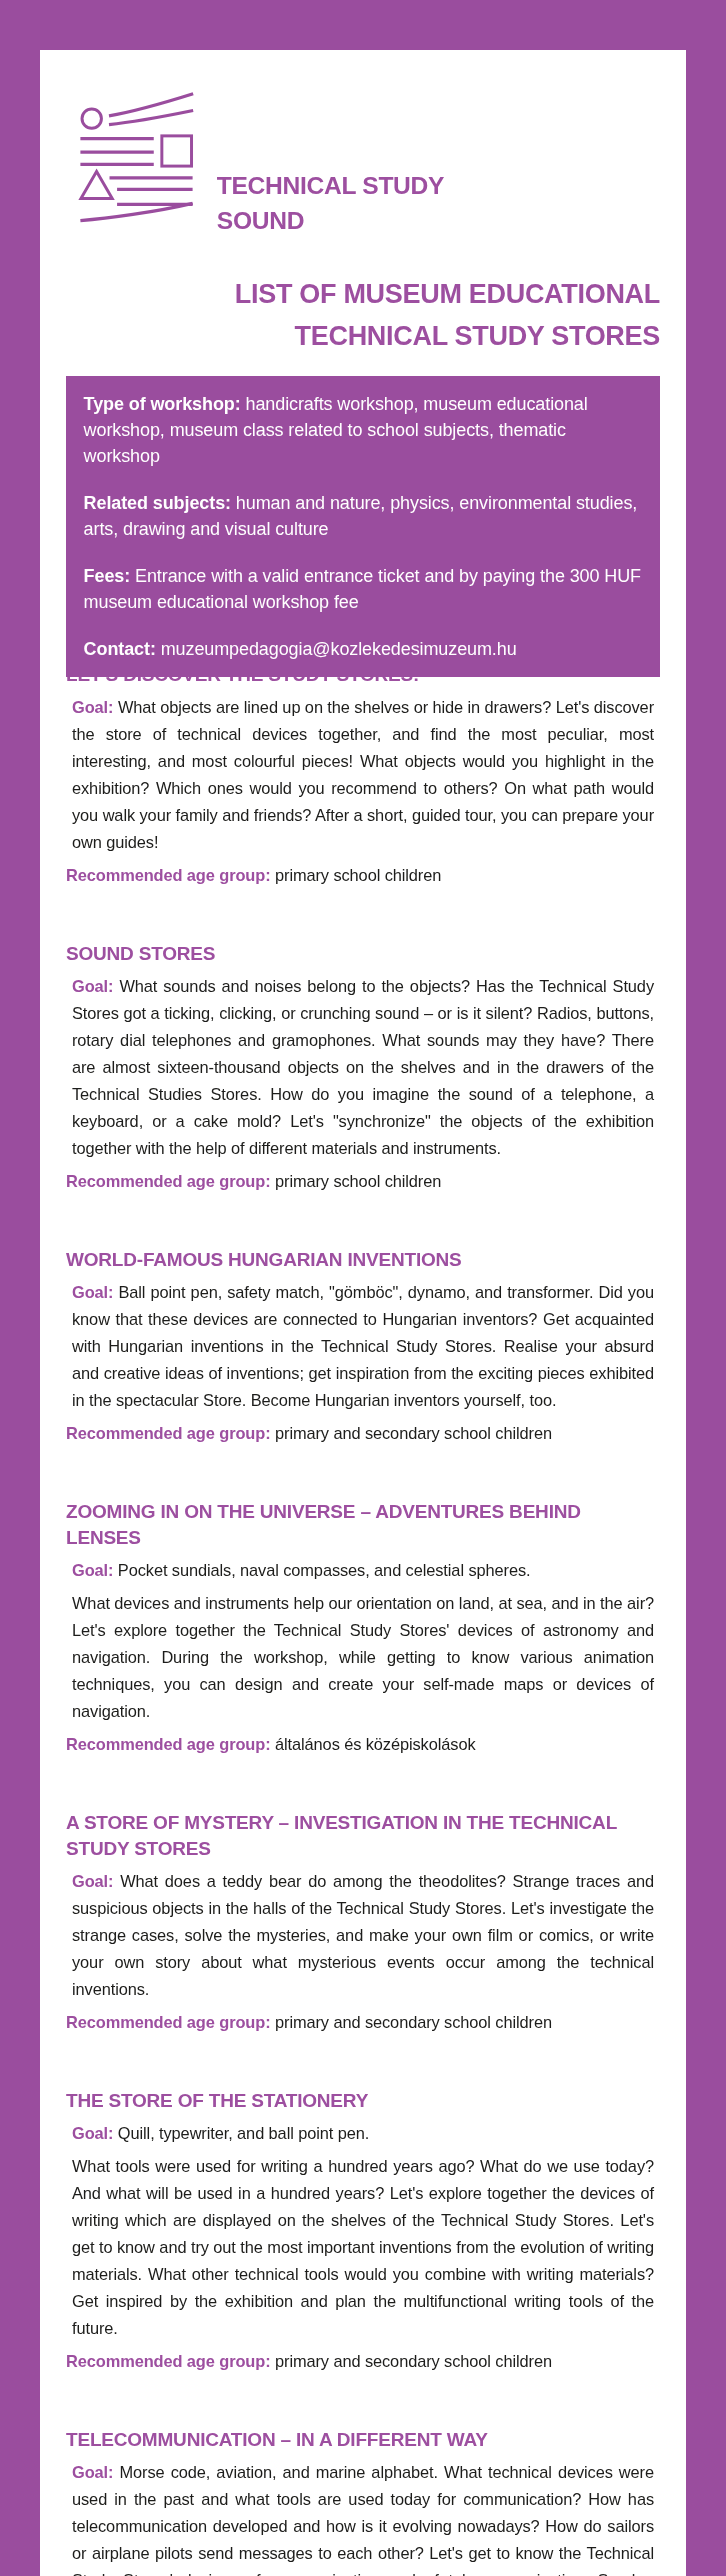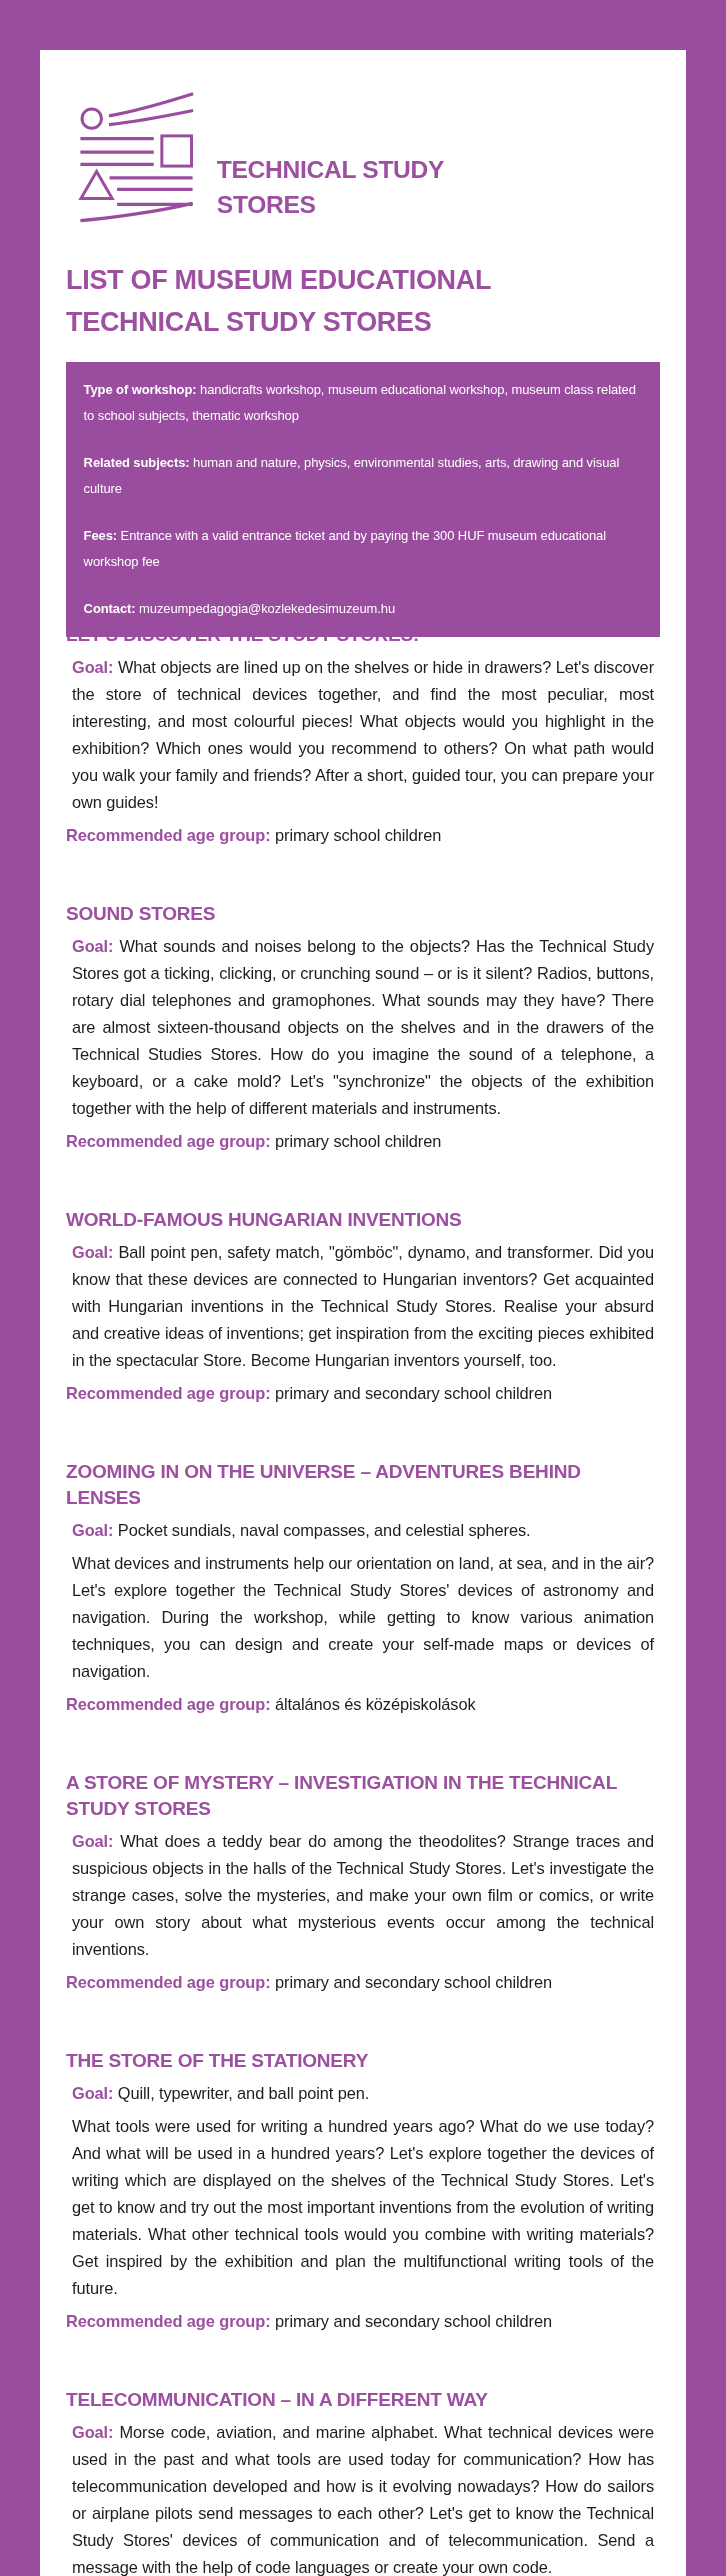--- a/index.html
+++ b/index.html
@@ -23,46 +23,47 @@
   }
   
   .logo-row{
     display:flex;
     align-items:flex-start;
     padding-top:42px;
     margin-left:8.8px;
   }
   .logo-mark{flex:0 0 auto;}
   .logo-text{
-    margin:60px 0 0 19px;
+    margin:76px 0 0 19px;
     font-weight:bold;
     font-size:24.6px;
     line-height:35px;
     letter-spacing:-0.3px;
     color:var(--heading);
   }
   
   h1{
     margin:35px 0 0 0;
     font-weight:bold;
     font-size:27px;
     line-height:42px;
     letter-spacing:-0.3px;
     color:var(--heading);
+    text-align:right;
   }
   h1 span{display:block;}
   
   .info-box{
     position:relative;
     z-index:2;
     margin-top:19px;
     background:var(--purple);
     color:#ffffff;
     padding:15px 17.6px 15px 17.6px;
-    font-size:13px;
+    font-size:18px;
     line-height:26px;
     letter-spacing:-0.1px;
   }
   .info-item + .info-item{margin-top:21px;}
   .info-label{font-weight:bold;}
   
   .section{margin-top:52px;position:relative;z-index:1;}
   .section.clipped{margin-top:-15px;}
   h2{
     margin:0 0 3.5px 0;
@@ -105,21 +106,21 @@
       <line class="st" x1="10" y1="134" x2="146" y2="134"></line>
       <rect class="sh" x="161" y="81" width="55" height="56"></rect>
       <path class="sh" d="M40 147 L11 197 L69 197 Z"></path>
       <line class="st" x1="64" y1="159" x2="218" y2="159"></line>
       <line class="st" x1="78" y1="180" x2="218" y2="180"></line>
       <line class="st" x1="78" y1="208" x2="218" y2="208"></line>
       <path class="st" d="M10 238 C 60 234 150 222 218 206"></path>
     </svg>
     <div class="logo-text">
       <div>TECHNICAL STUDY</div>
-      <div>STORES</div>
+      <div>SOUND</div>
     </div>
   </div>
 
   <h1>
     <span>LIST OF MUSEUM EDUCATIONAL</span>
     <span>TECHNICAL STUDY STORES</span>
   </h1>
 
   <div class="info-box">
     <div class="info-item">

